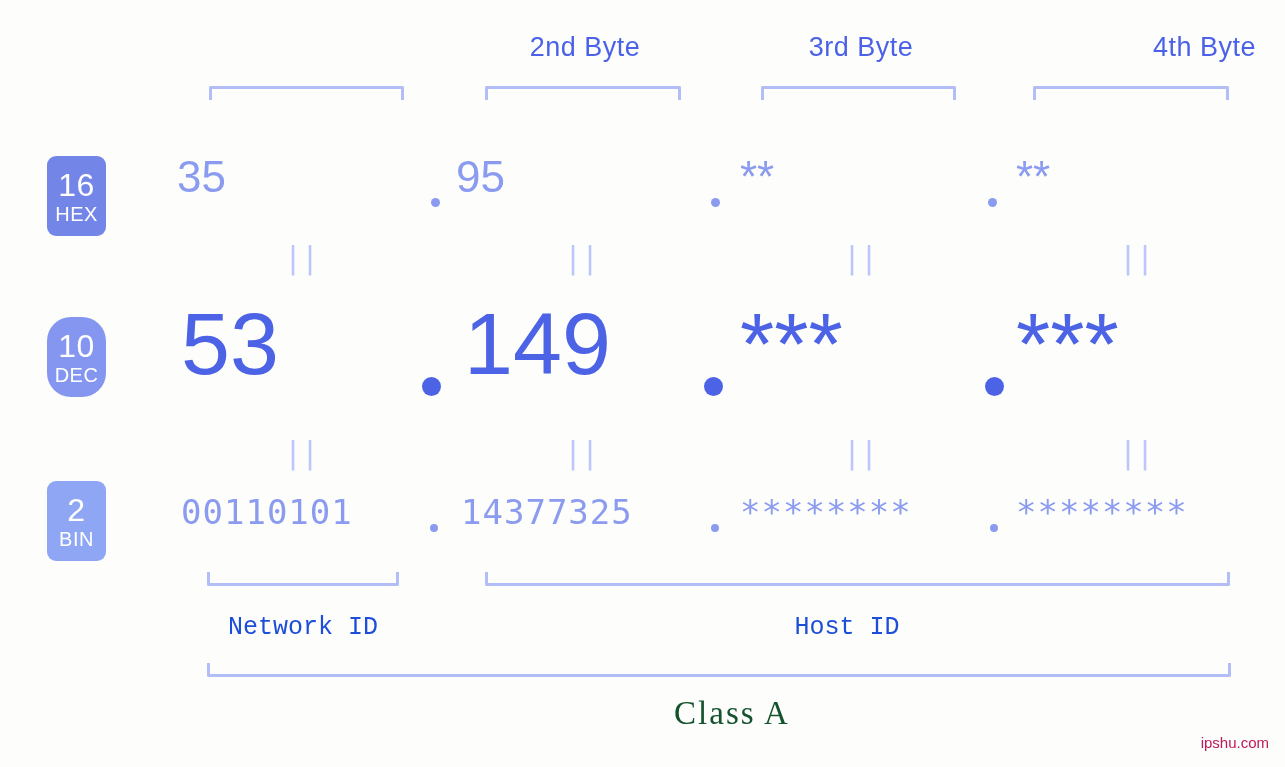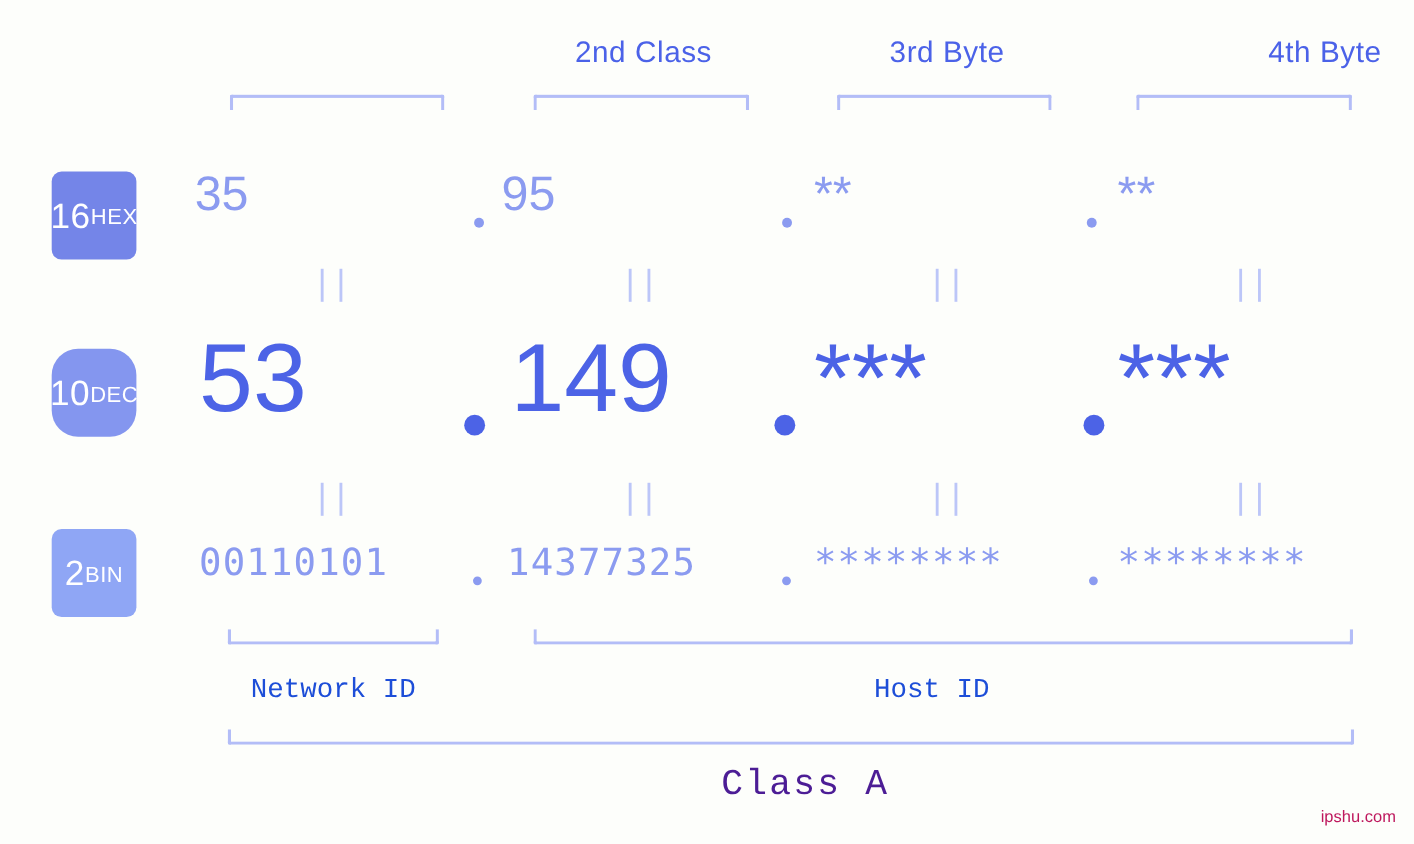--- a/index.html
+++ b/index.html
@@ -54,25 +54,26 @@
     border-top: none;
     border-bottom-left-radius: 2px;
     border-bottom-right-radius: 2px;
     box-sizing: border-box;
   }
 
   
   .badge {
     position: absolute;
     left: 47px;
-    width: 77px;
+    width: 59px;
     height: 80px;
     border-radius: 9px;
     color: #ffffff;
     display: flex;
+    flex-direction: column;
     align-items: center;
     justify-content: center;
     line-height: 1;
     box-sizing: border-box;
     text-align: center;
   }
   .badge .num {
     font-size: 32px;
     font-weight: 400;
     letter-spacing: 0.5px;
@@ -146,42 +147,42 @@
     text-align: center;
     color: #1d4ed8;
     font-size: 25px;
     font-family: Liberation Mono, monospace;
     white-space: nowrap;
   }
 
   .class-label {
     position: absolute;
     text-align: center;
-    color: #4c1d95;
+    color: #14532d;
     font-size: 33px;
-    font-family: Liberation Mono, monospace;
+    font-family: Liberation Serif, serif;
     white-space: nowrap;
     letter-spacing: 2px;
   }
 
   .watermark {
     position: absolute;
     right: 16px;
     bottom: 16px;
     color: #be185d;
     font-size: 15px;
     font-family: Liberation Sans, sans-serif;
   }
 </style>
 </head>
 <body>
 
 <div id="canvas">
 
-  <div class="byte-header" style="left:465px;">2nd Class</div>
+  <div class="byte-header" style="left:465px;">2nd Byte</div>
   <div class="byte-header" style="left:741px;">3rd Byte</div>
   <div class="byte-header" style="left:1016px;text-align:right;">4th Byte</div>
 
   <div class="bracket-top" style="left:209px; width:195px;"></div>
   <div class="bracket-top" style="left:485px; width:196px;"></div>
   <div class="bracket-top" style="left:761px; width:195px;"></div>
   <div class="bracket-top" style="left:1033px; width:196px;"></div>
 
   <div class="badge badge-hex">
     <span class="num">16</span>

